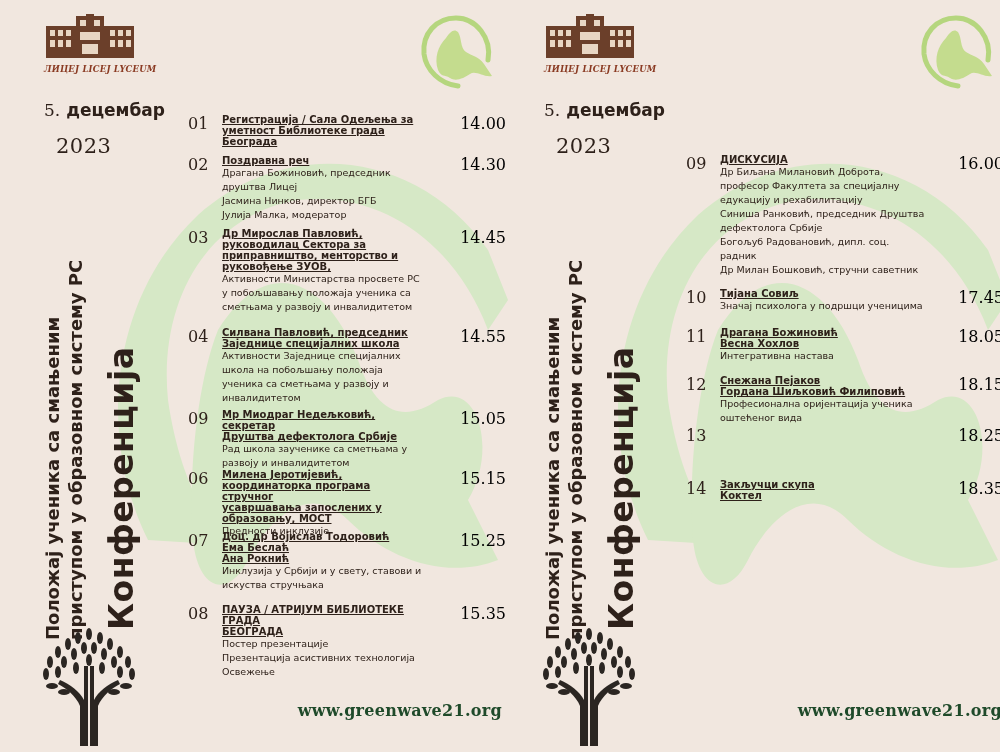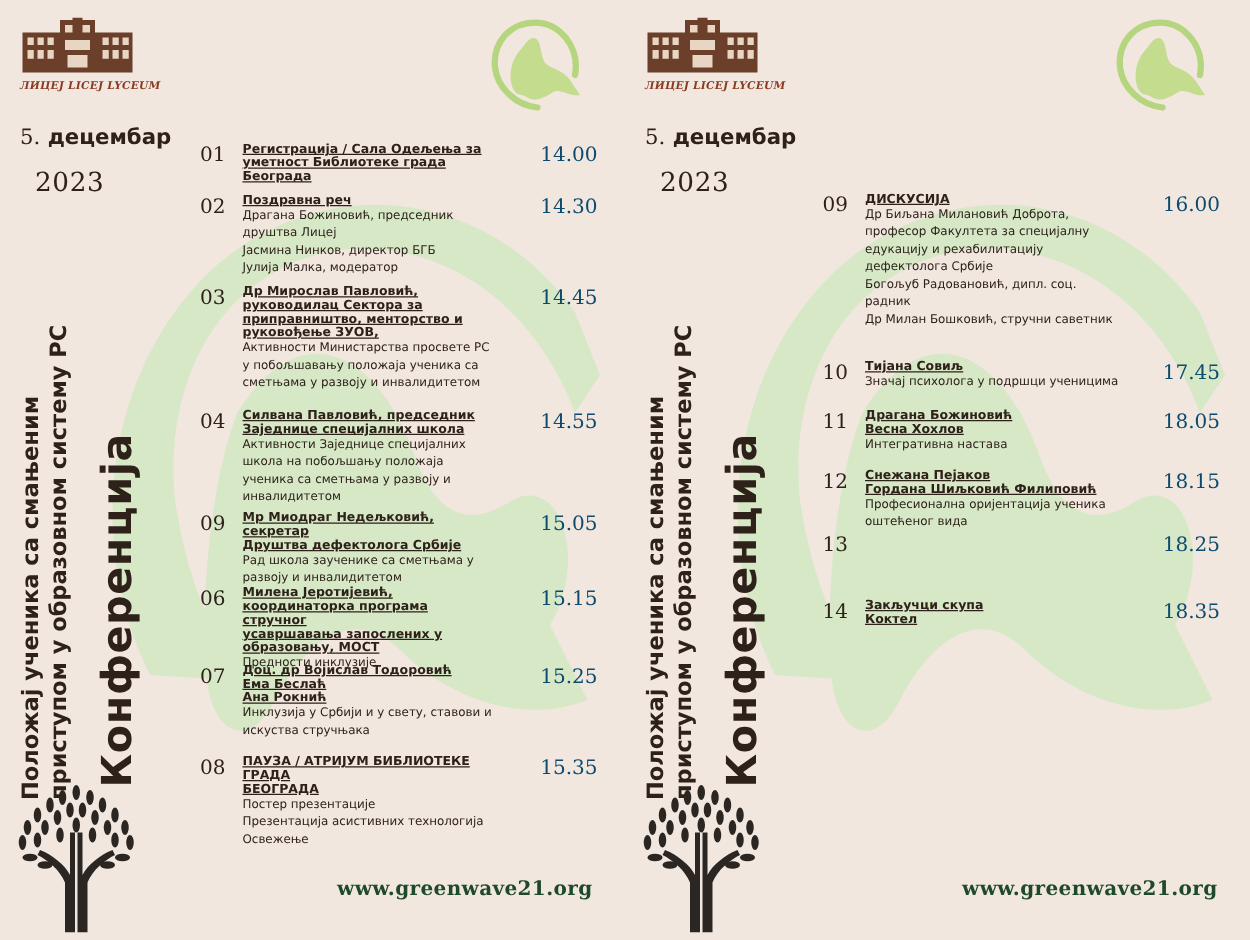--- a/index.html
+++ b/index.html
@@ -1,19 +1,19 @@
 <!DOCTYPE html>
 <html><head>
 <meta charset="utf-8">
 <style>
   * { box-sizing: border-box; margin: 0; padding: 0; }
   html, body { width: 1000px; height: 752px; overflow: hidden; background: #f1e7df; }
   body { font-family: "DejaVu Sans", sans-serif; color: #2e211a; position: relative; }
 
-  .panel { position: absolute; top: 0; width: 500px; height: 752px; background: #f1e7df; overflow: hidden; }
+  .panel { position: absolute; top: 0; width: 500px; height: 752px; background: #f1e7df; overflow: hidden; margin-left: 28px; }
   .panel.left { left: 0; }
   .panel.right { left: 500px; }
 
   
   .bg-shape { position: absolute; left: 0; top: 0; width: 500px; height: 752px; pointer-events: none; }
 
   
   .lyceum { position: absolute; left: 16px; top: 14px; width: 92px; }
   .lyceum svg { display: block; }
   .lyceum-text { font-family: "DejaVu Serif", serif; font-style: italic; font-weight: bold; font-size: 8.5px; color: #8a3a22; margin-top: 4px; white-space: nowrap; letter-spacing: 0.2px; }
@@ -30,21 +30,21 @@
   .vtitle.sub2 { left: 37px; top: 640px; font-size: 18px; font-weight: bold; }
   .vtitle.main { left: 74px; top: 630px; font-size: 33px; font-weight: bold; letter-spacing: 0.5px; }
 
   .tree { position: absolute; left: 8px; top: 626px; width: 106px; height: 120px; }
 
   .website { position: absolute; right: 26px; top: 701px; font-family: "DejaVu Serif", serif; font-weight: bold; font-size: 16px; color: #1f4a2a; letter-spacing: 0.3px; }
 
   
   .item { position: absolute; left: 160px; width: 318px; }
   .item .num { position: absolute; left: 0; top: 0; font-family: "DejaVu Serif", serif; font-size: 16px; color: #2e211a; text-align: center; }
-  .item .time { position: absolute; right: 0; top: 0; font-family: "DejaVu Serif", serif; font-size: 16px; color: #0c4a6e; }
+  .item .time { position: absolute; right: 0; top: 0; font-family: "DejaVu Serif", serif; font-size: 16px; color: #000000; }
   .item .body { margin-left: 34px; width: 200px; }
   .item .bold { font-size: 10px; font-weight: bold; line-height: 11px; color: #2e211a; text-decoration: underline; }
   .item .reg { font-size: 9.5px; line-height: 14px; color: #2e211a; }
   .right .item .body { width: 230px; }
   .right .item { left: 658px; left: 158px; width: 318px; }
 </style>
 </head>
 <body>
 
 <div class="panel left">
@@ -309,20 +309,21 @@
   <div class="website">www.greenwave21.org</div>
 
   <div class="item" style="top:154px">
     <div class="num">09</div>
     <div class="time">16.00</div>
     <div class="body">
       <div class="bold">ДИСКУСИЈА</div>
       <div class="reg">Др Биљана Милановић Доброта,</div>
       <div class="reg">професор Факултета за специјалну</div>
       <div class="reg">едукацију и рехабилитацију</div>
+      <div class="reg">Синиша Ранковић, председник Друштва</div>
       <div class="reg">дефектолога Србије</div>
       <div class="reg">Богољуб Радовановић, дипл. соц.</div>
       <div class="reg">радник</div>
       <div class="reg">Др Милан Бошковић, стручни саветник</div>
     </div>
   </div>
 
   <div class="item" style="top:288px">
     <div class="num">10</div>
     <div class="time">17.45</div>

